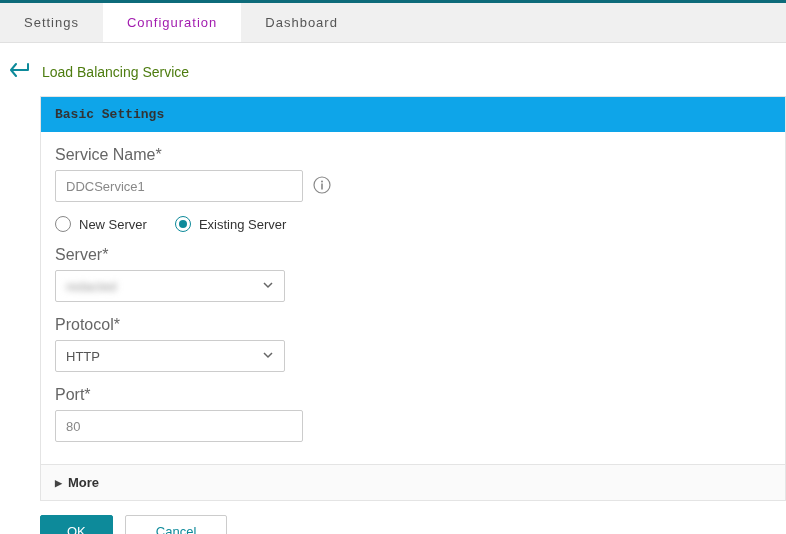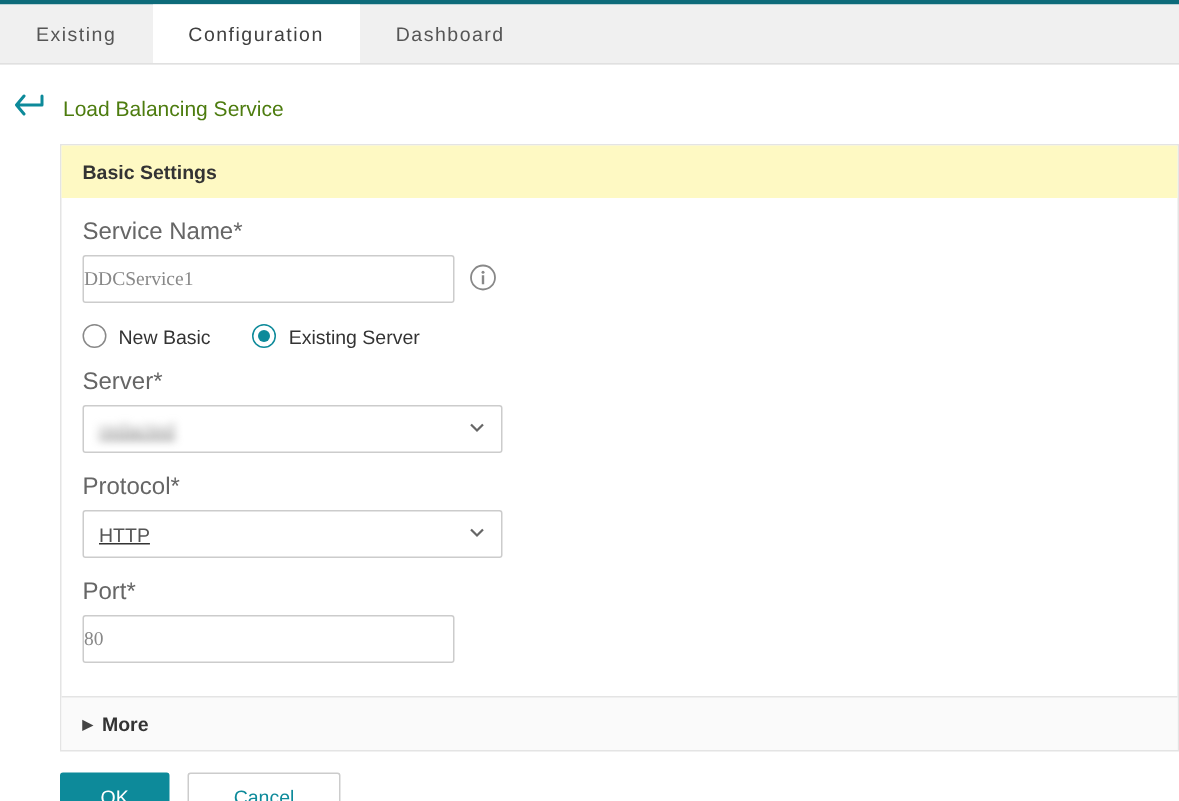--- a/index.html
+++ b/index.html
@@ -1,57 +1,57 @@
 <!DOCTYPE html>
 <html><head>
 <meta charset="utf-8">
 <style>
 * { box-sizing: border-box; margin: 0; padding: 0; }
 body { font-family: -apple-system, BlinkMacSystemFont, "Segoe UI", Arial, sans-serif; font-size: 13px; color: #333; background: #fff; width: 786px; }
 .topbar { height: 3px; background: #0d6b7a; }
 .tabs { display: flex; background: #f0f0f0; border-bottom: 1px solid #e0e0e0; }
 .tab { padding: 12px 24px; color: #555; letter-spacing: 1px; font-size: 13px; cursor: pointer; }
-.tab.active { background: #fff; color: #404040; }
+.tab.active { background: #fff; color: #a21caf; }
 .page { padding: 18px 0 20px 10px; }
 .page-header { display: flex; align-items: center; gap: 10px; margin-bottom: 14px; }
 .back-icon { color: #0d8a9a; cursor: pointer; }
 .page-title { font-size: 14px; font-weight: 400; color: #4d7c0f; }
 .panel { margin-left: 30px; margin-right: 0; border: 1px solid #e4e4e4; }
-.panel-header { background: #fef9c3; padding: 10px 14px; font-weight: 600; font-size: 13px; color: #333; }
+.panel-header { background: #0ea5e9; padding: 10px 14px; font-weight: 600; font-size: 13px; color: #333; font-family: Liberation Mono, monospace; }
 .panel-body { padding: 14px 14px 18px 14px; }
 .field { margin-bottom: 14px; }
 .field-label { font-size: 16px; color: #666; margin-bottom: 6px; display: block; }
 .input-row { display: flex; align-items: center; gap: 10px; }
-.text-input { width: 248px; height: 32px; border: 1px solid #ccc; border-radius: 2px; padding: 0 0; font-size: 13px; color: #888; font-family: Liberation Serif, serif; }
+.text-input { width: 248px; height: 32px; border: 1px solid #ccc; border-radius: 2px; padding: 0 10px; font-size: 13px; color: #888; }
 .text-input::placeholder { color: #888; }
 .info-icon { color: #888; }
 .radio-row { display: flex; align-items: center; gap: 28px; margin-bottom: 14px; }
 .radio-item { display: flex; align-items: center; gap: 8px; cursor: pointer; }
 .radio-outer { width: 16px; height: 16px; border: 1px solid #888; border-radius: 50%; display: flex; align-items: center; justify-content: center; }
 .radio-outer.selected { border-color: #0d8a9a; }
 .radio-inner { width: 8px; height: 8px; border-radius: 50%; background: #0d8a9a; }
 .radio-label { font-size: 13px; color: #333; }
-.select { width: 280px; height: 32px; border: 1px solid #ccc; border-radius: 2px; padding: 0 10px; display: flex; align-items: center; justify-content: space-between; cursor: pointer; background: #fff; text-decoration: underline; }
+.select { width: 230px; height: 32px; border: 1px solid #ccc; border-radius: 2px; padding: 0 10px; display: flex; align-items: center; justify-content: space-between; cursor: pointer; background: #fff; }
 .select-value { font-size: 13px; color: #555; }
 .select-value.blur { filter: blur(3px); color: #999; }
 .chevron { color: #666; }
 .more-row { border-top: 1px solid #e4e4e4; padding: 10px 14px; display: flex; align-items: center; gap: 6px; font-size: 13px; font-weight: 600; color: #333; cursor: pointer; background: #fafafa; }
 .triangle { font-size: 9px; color: #444; }
 .button-row { margin-left: 30px; margin-top: 14px; display: flex; gap: 12px; }
 .btn { height: 32px; padding: 0 26px; font-size: 13px; border-radius: 2px; cursor: pointer; display: flex; align-items: center; justify-content: center; }
 .btn-primary { background: #0d8a9a; color: #fff; border: 1px solid #0d8a9a; }
 .btn-secondary { background: #fff; color: #0d8a9a; border: 1px solid #ccc; padding: 0 30px; }
 </style>
 </head>
 <body>
 
 <div class="topbar"></div>
 
 <div class="tabs">
-  <div class="tab">Existing</div>
+  <div class="tab">Settings</div>
   <div class="tab active">Configuration</div>
   <div class="tab">Dashboard</div>
 </div>
 
 <div class="page">
   <div class="page-header">
     <span class="back-icon">
       <svg width="22" height="18" viewBox="0 0 22 18">
           <path d="M6 3 L1 9 L6 15 M1 9 L18 9 L18 3" stroke="#0d8a9a" stroke-width="2" fill="none" stroke-linecap="round" stroke-linejoin="round"></path>
         </svg>
@@ -73,21 +73,21 @@
                 <circle cx="9" cy="5.5" r="1" fill="#888"></circle>
                 <rect x="8.2" y="7.5" width="1.6" height="6" fill="#888"></rect>
               </svg>
           </span>
         </div>
       </div>
 
       <div class="radio-row">
         <div class="radio-item">
           <span class="radio-outer"></span>
-          <span class="radio-label">New Basic</span>
+          <span class="radio-label">New Server</span>
         </div>
         <div class="radio-item">
           <span class="radio-outer selected">
               <span class="radio-inner"></span>
             </span>
           <span class="radio-label">Existing Server</span>
         </div>
       </div>
 
       <div class="field">

